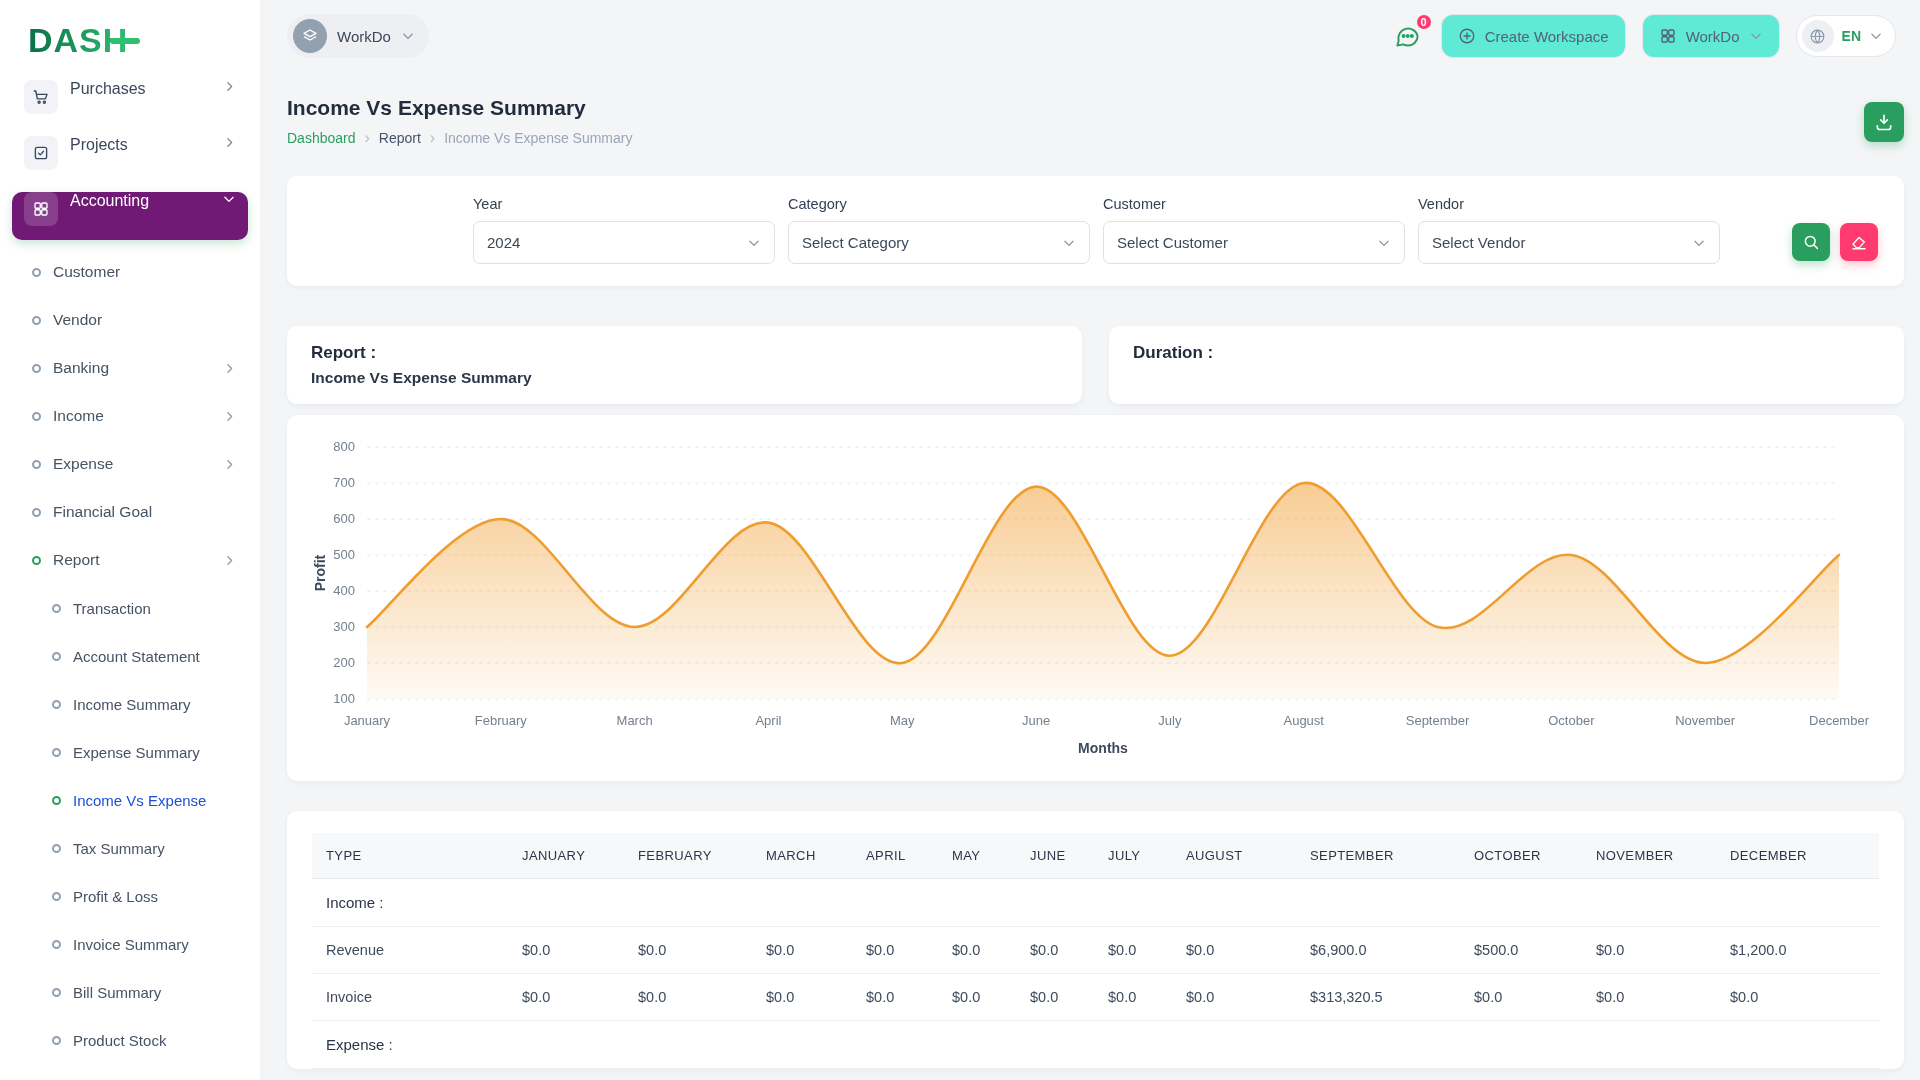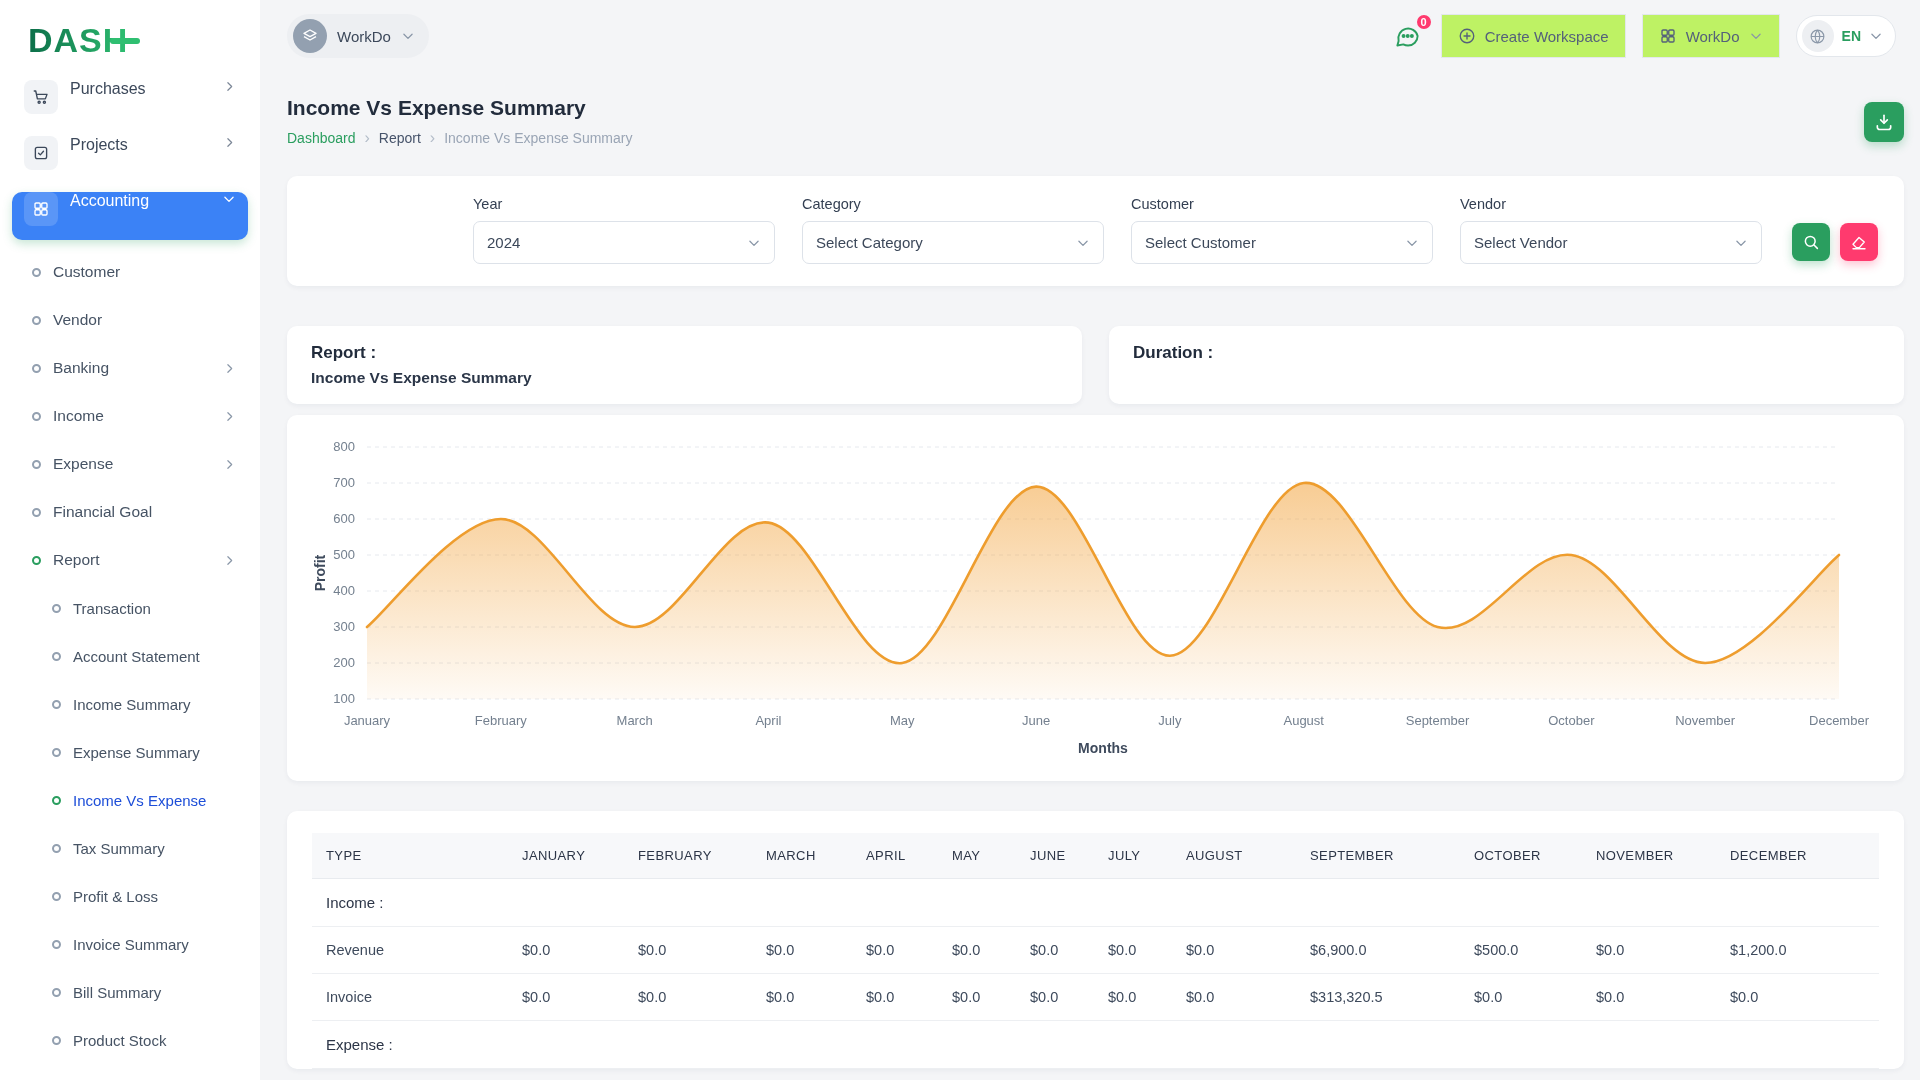--- a/index.html
+++ b/index.html
@@ -8,60 +8,60 @@
   button{font-family:inherit;border:none;background:none;cursor:pointer}
 
   
   .sidebar{width:260px;min-width:260px;background:#fff;padding:12px 12px 0;height:1080px;overflow:hidden}
   .logo{position:relative;height:56px;display:flex;align-items:center;padding-left:16px;margin-bottom:12px;width:max-content;cursor:pointer}
   .logo-text{font-size:34px;font-weight:800;letter-spacing:1px;background:linear-gradient(90deg,#0c6e49,#2fbf71);-webkit-background-clip:text;background-clip:text;color:#1d9e5f;-webkit-text-fill-color:transparent}
   .logo-dash{position:absolute;right:-12px;top:26px;width:30px;height:6px;border-radius:3px;background:#2fbf71}
   .nav-item{display:flex;align-items:flex-start;gap:12px;height:48px;padding:0 12px;border-radius:10px;margin-bottom:8px;font-size:16px;font-weight:500;color:#3c485a;cursor:pointer}
   .nav-item .icon-box{width:34px;height:34px;border-radius:8px;background:#f1f3f6;display:flex;align-items:center;justify-content:center;color:#3c485a;flex:none}
   .nav-item .chev{margin-left:auto;color:#7c8797;display:flex}
-  .nav-item.active{background:#3b82f6;color:#fff;box-shadow:0 4px 10px rgba(42,158,95,.25)}
+  .nav-item.active{background:#701a75;color:#fff;box-shadow:0 4px 10px rgba(42,158,95,.25)}
   .nav-item.active .icon-box{background:rgba(255,255,255,.16);color:#fff}
   .nav-item.active .chev{color:#fff}
   .sub-item{display:flex;align-items:center;gap:12px;height:48px;padding:0 12px 0 20px;font-size:15.5px;color:#465364;cursor:pointer}
   .sub-item .chev{margin-left:auto;color:#8a97a8;display:flex}
   .sub-item.lvl2{padding-left:40px;font-size:15px}
   .sub-item.green{color:#1d4ed8;font-weight:500}
   .ring{width:9px;height:9px;border:2px solid #93a0b0;border-radius:50%;flex:none}
   .ring.green{border-color:#2a9e5f}
 
   
   .content{flex:1;display:flex;flex-direction:column;overflow:hidden;height:1080px}
   .topbar{height:72px;min-height:72px;display:flex;align-items:center;padding:0 24px 0 27px}
   .ws-pill{display:flex;align-items:center;gap:10px;background:#edeff2;border-radius:999px;padding:5px 14px 5px 6px;cursor:pointer;color:#3c485a;font-size:15px;font-weight:500}
   .ws-circle{width:34px;height:34px;border-radius:50%;background:#93a0b0;display:flex;align-items:center;justify-content:center;flex:none}
   .caret-icon{display:flex;color:#8a97a8}
   .topbar-right{margin-left:auto;display:flex;align-items:center;gap:16px}
   .chat-btn{position:relative;display:flex;padding:4px}
   .badge{position:absolute;top:-6px;right:-8px;min-width:18px;height:18px;border-radius:9px;background:#ff3a6e;color:#fff;font-size:11px;font-weight:700;display:flex;align-items:center;justify-content:center;padding:0 4px;border:2px solid #f4f5f7}
-  .tb-btn{display:flex;align-items:center;gap:9px;background:#bef264;border:1px solid #e3e7ec;border-radius:0;height:44px;padding:0 16px;font-size:15px;color:#54617a;font-weight:500}
+  .tb-btn{display:flex;align-items:center;gap:9px;background:#5eead4;border:1px solid #e3e7ec;border-radius:12px;height:44px;padding:0 16px;font-size:15px;color:#54617a;font-weight:500}
   .tb-btn .btn-ic{display:flex;color:#54617a}
   .lang-pill{display:flex;align-items:center;gap:8px;background:#fff;border:1px solid #e3e7ec;border-radius:999px;padding:4px 12px 4px 5px;cursor:pointer}
   .lang-circle{width:32px;height:32px;border-radius:50%;background:#edeff2;display:flex;align-items:center;justify-content:center}
   .lang-code{color:#2a9e5f;font-size:14px;font-weight:700}
 
   
   .main{flex:1;padding:24px 16px 0 27px;overflow:hidden}
   .page-head{display:flex;justify-content:space-between;align-items:flex-start;margin-bottom:30px}
   .page-title{font-size:21px;font-weight:700;color:#222c3c;margin-bottom:10px}
   .breadcrumb{display:flex;align-items:center;gap:9px;font-size:14px}
   .breadcrumb a{text-decoration:none;cursor:pointer}
   a.crumb-link{color:#2a9e5f}
   a.crumb-mid{color:#46536a}
   .crumb-cur{color:#9aa5b5}
   .crumb-sep{color:#b4bdc9;font-size:16px;line-height:1}
   .dl-btn{width:40px;height:40px;border-radius:8px;background:#2a9e5f;display:flex;align-items:center;justify-content:center;box-shadow:0 4px 10px rgba(42,158,95,.3);margin-top:6px}
 
   .card{background:#fff;border-radius:10px;box-shadow:0 2px 5px rgba(20,40,70,.05)}
   .filter-card{display:flex;align-items:flex-end;padding:20px 26px 22px;margin-bottom:40px}
-  .filters{display:flex;gap:27px;margin-left:160px}
+  .filters{display:flex;gap:13px;margin-left:160px}
   .filter-field{width:302px}
   .filter-label{font-size:14.5px;color:#333f52;margin-bottom:9px}
   .select{height:43px;border:1px solid #dde2e9;border-radius:7px;display:flex;align-items:center;justify-content:space-between;padding:0 13px;font-size:15px;color:#3c485a;background:#fff;cursor:pointer}
   .filter-actions{margin-left:auto;display:flex;gap:10px;align-items:center;margin-bottom:3px}
   .sq-btn{width:38px;height:38px;border-radius:8px;display:flex;align-items:center;justify-content:center}
   .sq-btn.green{background:#2a9e5f;box-shadow:0 4px 10px rgba(42,158,95,.3)}
   .sq-btn.pink{background:#ff3a6e;box-shadow:0 4px 10px rgba(255,58,110,.3)}
 
   .info-row{display:flex;gap:27px;margin-bottom:11px}
   .info-card{flex:1;padding:17px 24px}

